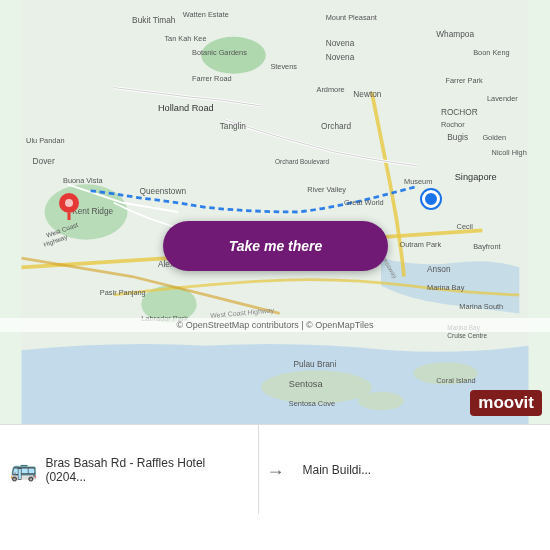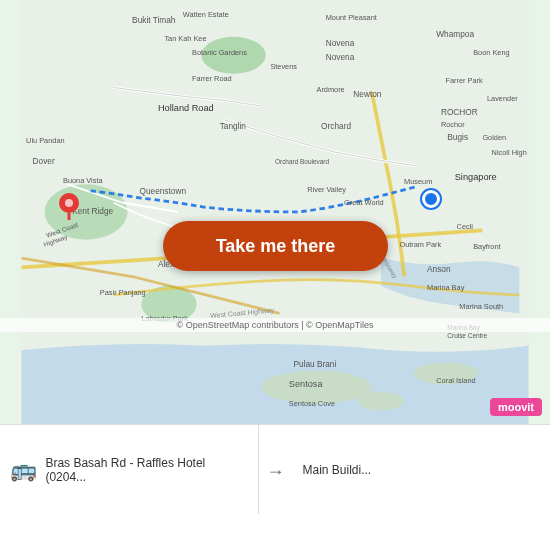--- a/index.html
+++ b/index.html
@@ -18,31 +18,32 @@
       top: 0; left: 0;
       width: 100%; height: 100%;
     }
 
     #take-me-there-btn {
       position: absolute;
       top: 221px;
       left: 163px;
       width: 225px;
       height: 50px;
-      background: #c2410c;
+      background: #701a75;
       color: white;
       border: none;
       border-radius: 25px;
-      font-size: 18px;
+      font-size: 14px;
       font-weight: bold;
       cursor: pointer;
       display: flex;
       align-items: center;
       justify-content: center;
       box-shadow: 0 2px 8px rgba(0,0,0,0.3);
+      font-style: italic;
     }
 
     #destination-marker {
       position: absolute;
       top: 193px;
       left: 424px;
       width: 18px;
       height: 18px;
       background: #1a73e8;
       border-radius: 50%;
@@ -283,21 +284,21 @@
   </div>
 
   <div id="destination-marker" style="position:absolute; top:190px; left:422px; width:18px; height:18px; background:#1a73e8; border-radius:50%; border:3px solid white; box-shadow: 0 0 0 2px #1a73e8;"></div>
 
   <button id="take-me-there-btn">Take me there</button>
 
   <div class="attribution">
     <span>© OpenStreetMap contributors | © OpenMapTiles</span>
   </div>
 
-  <div class="moovit-logo" style="position:absolute; bottom:8px; right:8px; background:#ec4899; color:white; font-size:11px; font-weight:bold; padding:3px 8px; border-radius:4px;">
+  <div class="moovit-logo" style="position:absolute; bottom:8px; right:8px; background:#7f1d1d; color:white; font-size:17px; font-weight:bold; padding:3px 8px; border-radius:4px;">
     <span>moovit</span>
   </div>
 </div>
 
 <div class="bottom-bar">
   <div class="bottom-bar-left">
     <span class="route-icon">🚌</span>
     <span class="place-name">Bras Basah Rd - Raffles Hotel (0204...</span>
   </div>
   <span class="arrow-icon" style="margin: 0 8px;">→</span>

